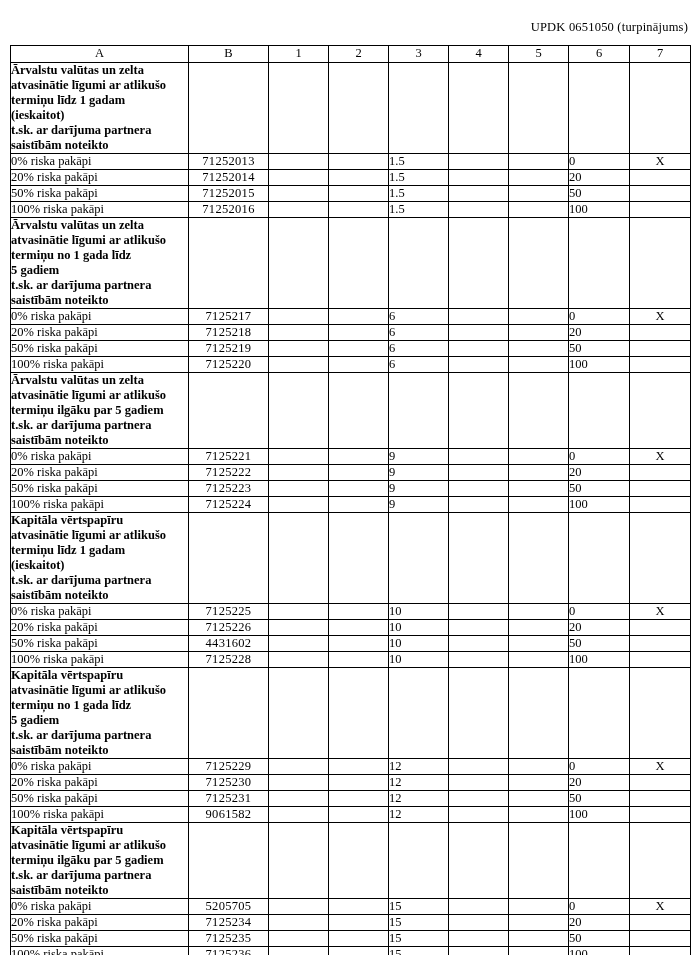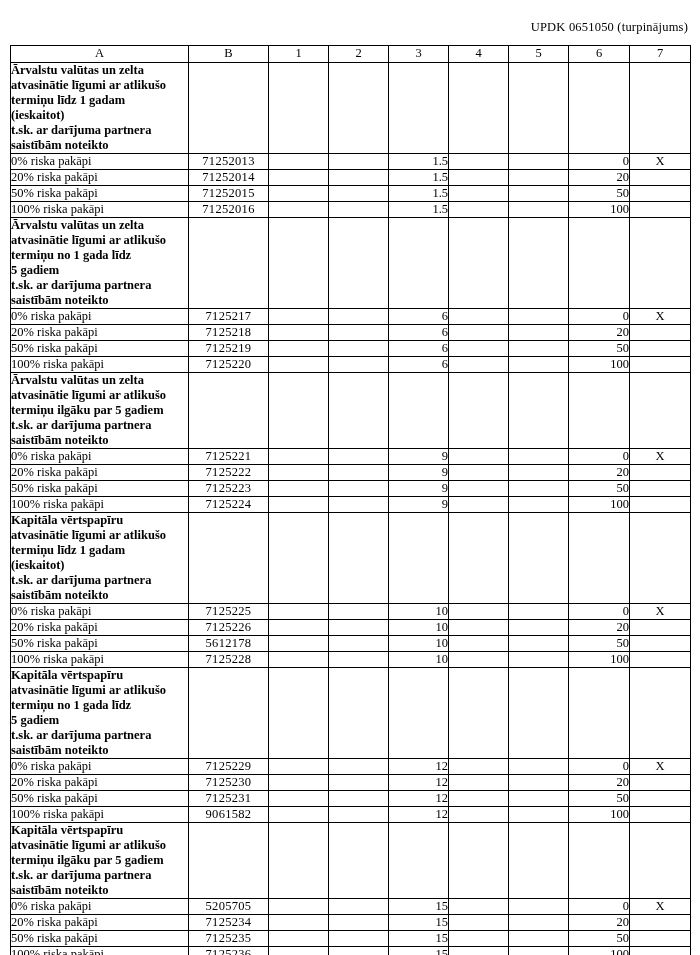--- a/index.html
+++ b/index.html
@@ -90,21 +90,21 @@
     margin-top: 36px;
   }
   td.code {
     text-align: center;
     height: 15px;
     line-height: 15px;
     letter-spacing: 0.3px;
     margin-top: 12px;
   }
   td.num {
-    text-align: right;
+    text-align: left;
     height: 15px;
     line-height: 15px;
   }
   td.mark {
     text-align: center;
     height: 15px;
     line-height: 15px;
   }
   td.empty { }
 </style>
@@ -361,21 +361,21 @@
           <td class="empty"></td>
           <td class="empty"></td>
           <td class="num">10</td>
           <td class="empty"></td>
           <td class="empty"></td>
           <td class="num">20</td>
           <td class="mark"></td>
         </tr>
         <tr>
           <td class="risk-label">50% riska pakāpi</td>
-          <td class="code">5612178</td>
+          <td class="code">4431602</td>
           <td class="empty"></td>
           <td class="empty"></td>
           <td class="num">10</td>
           <td class="empty"></td>
           <td class="empty"></td>
           <td class="num">50</td>
           <td class="mark"></td>
         </tr>
         <tr>
           <td class="risk-label">100% riska pakāpi</td>

